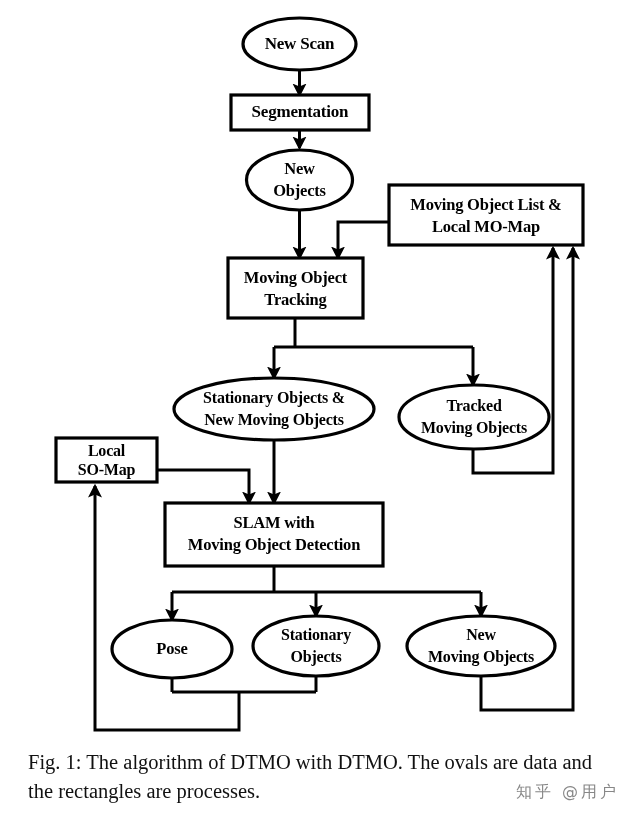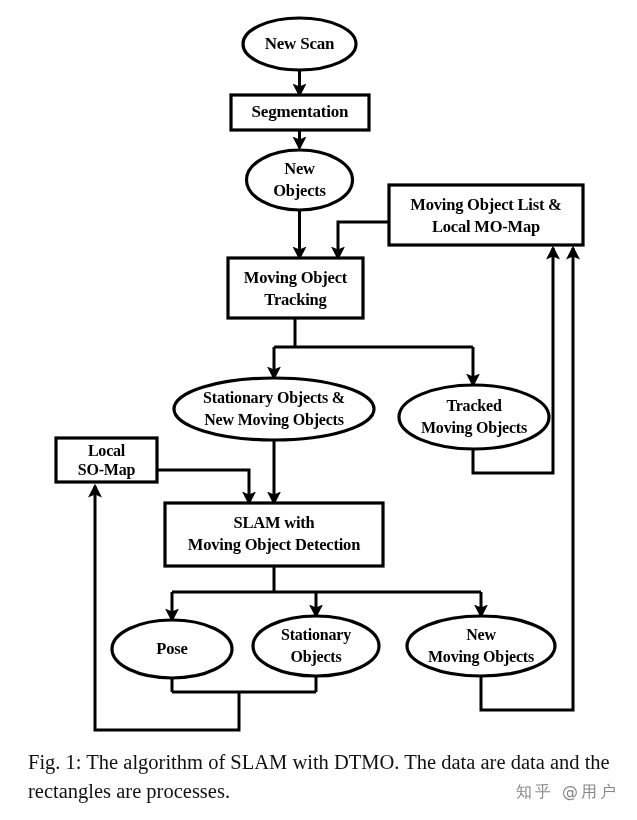--- a/index.html
+++ b/index.html
@@ -195,17 +195,17 @@
 
   <g>
     <ellipse class="node-shape" cx="481" cy="646" rx="74" ry="30"></ellipse>
     <text class="node-label" x="481" y="636" font-size="16">New</text>
     <text class="node-label" x="481" y="658" font-size="16">Moving Objects</text>
   </g>
 </svg>
 </div>
 
 <div id="caption">
-  <span>Fig. 1: The algorithm of SLAM with DTMO. The data</span>
+  <span>Fig. 1: The algorithm of DTMO with DTMO. The ovals</span>
   <span>are data and the rectangles are processes.</span>
 </div>
 
 <div id="watermark">知乎 @用户</div>
 
 </body></html>

